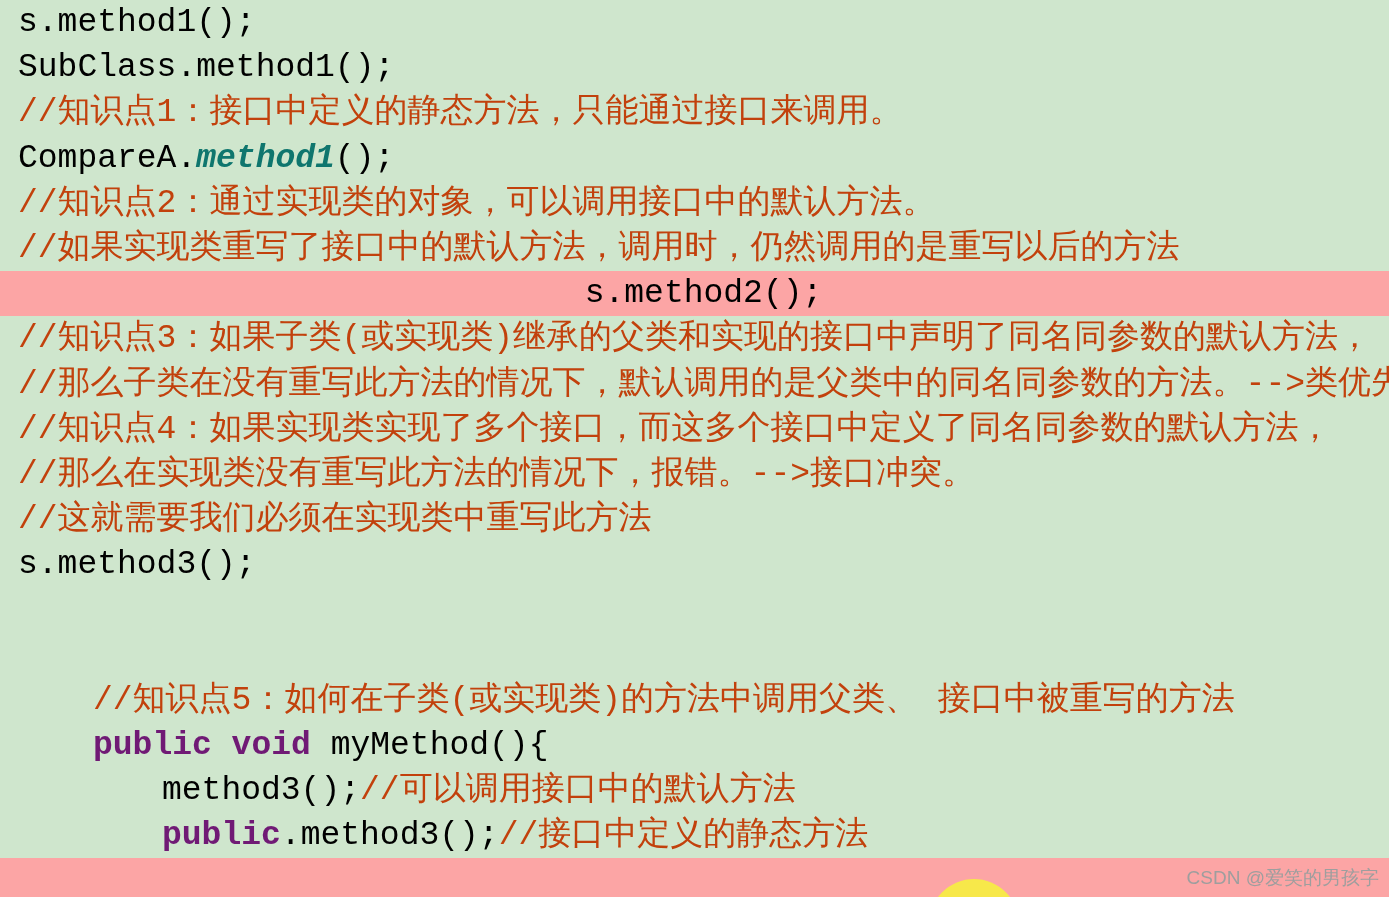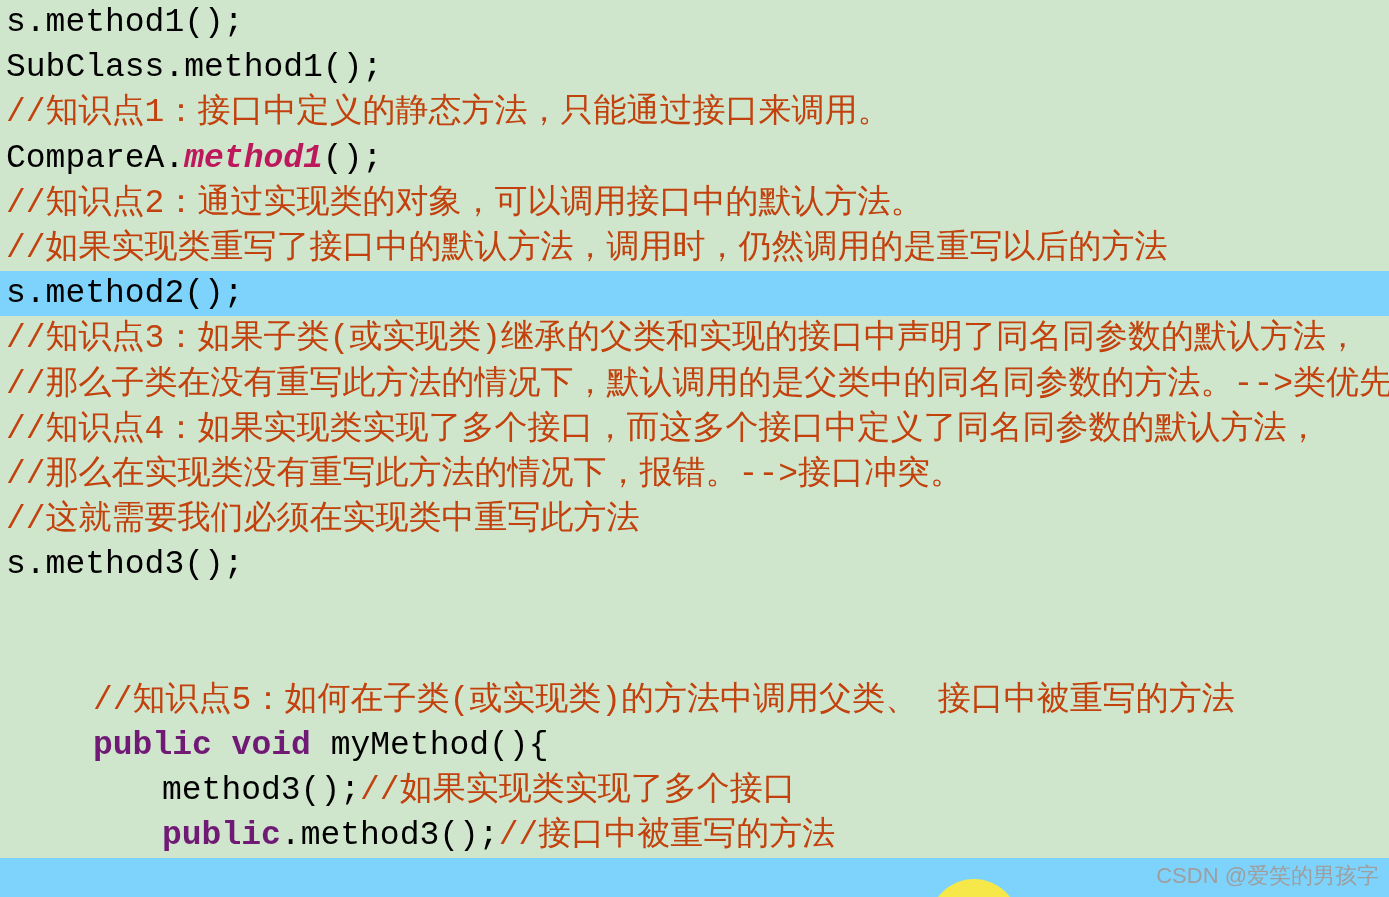--- a/index.html
+++ b/index.html
@@ -1,27 +1,27 @@
 <!DOCTYPE html>
 <html><head>
 <meta charset="utf-8">
 <style>
   html,body{margin:0;padding:0;width:1389px;height:897px;overflow:hidden;
     font-family:"Consolas","Courier New",monospace;font-size:33px;line-height:1.37;
     background:#cfe6cd;color:#000;}
-  .line{white-space:pre;padding-left:6px;}
-  .highlight-line{background:#7dd3fc;}
+  .line{white-space:pre;padding-left:18px;}
+  .highlight-line{background:#fca5a5;text-align:center;}
   .comment{color:#c2410c;}
   .code{color:#000;}
   .kw{color:#701a75;font-weight:bold;}
   .obj{color:#000;text-align:center;}
-  .method{color:#be185d;font-weight:bold;}
+  .method{color:#0f766e;font-weight:bold;}
   .italic{font-style:italic;}
   .blank{height:45px;}
-  .watermark{position:absolute;right:10px;bottom:6px;font-size:22px;color:#9e9e9e;
+  .watermark{position:absolute;right:10px;bottom:6px;font-size:19px;color:#9e9e9e;
     font-family:sans-serif;}
   .indent1{padding-left:66px;margin-left:27px;}
   .indent2{padding-left:162px;}
 </style>
 </head>
 <body>
 
 <div class="line"><span class="code">s.method1();</span></div>
 <div class="line"><span class="code">SubClass.method1();</span></div>
 <div class="line"><span class="comment">//知识点1：接口中定义的静态方法，只能通过接口来调用。</span></div>
@@ -32,22 +32,22 @@
 <div class="line"><span class="comment">//知识点3：如果子类(或实现类)继承的父类和实现的接口中声明了同名同参数的默认方法，</span></div>
 <div class="line"><span class="comment">//那么子类在没有重写此方法的情况下，默认调用的是父类中的同名同参数的方法。--&gt;类优先原则</span></div>
 <div class="line"><span class="comment">//知识点4：如果实现类实现了多个接口，而这多个接口中定义了同名同参数的默认方法，</span></div>
 <div class="line"><span class="comment">//那么在实现类没有重写此方法的情况下，报错。--&gt;接口冲突。</span></div>
 <div class="line"><span class="comment">//这就需要我们必须在实现类中重写此方法</span></div>
 <div class="line"><span class="code">s.method3();</span></div>
 <div class="blank"></div>
 <div class="blank"></div>
 <div class="line indent1"><span class="comment">//知识点5：如何在子类(或实现类)的方法中调用父类、 接口中被重写的方法</span></div>
 <div class="line indent1"><span class="kw">public void </span><span class="code">myMethod(){</span></div>
-<div class="line indent2"><span class="code">method3();</span><span class="comment">//如果实现类实现了多个接口</span></div>
-<div class="line indent2"><span class="kw">public</span><span class="code">.method3();</span><span class="comment">//接口中被重写的方法</span></div>
+<div class="line indent2"><span class="code">method3();</span><span class="comment">//可以调用接口中的默认方法</span></div>
+<div class="line indent2"><span class="kw">public</span><span class="code">.method3();</span><span class="comment">//接口中定义的静态方法</span></div>
 <div class="line indent2 highlight-line" style="position:relative;">
   
   <span style="position:absolute;left:845px;top:-30px;">
     <svg width="100" height="100" viewBox="0 0 100 100">
       <circle cx="50" cy="50" r="45" fill="#f7e84a"></circle>
       <g stroke="#000" stroke-width="3" fill="none">
         <line x1="50" y1="28" x2="50" y2="72"></line>
         <path d="M42 28 L50 28 L58 28"></path>
         <path d="M42 72 L50 72 L58 72"></path>
       </g>

